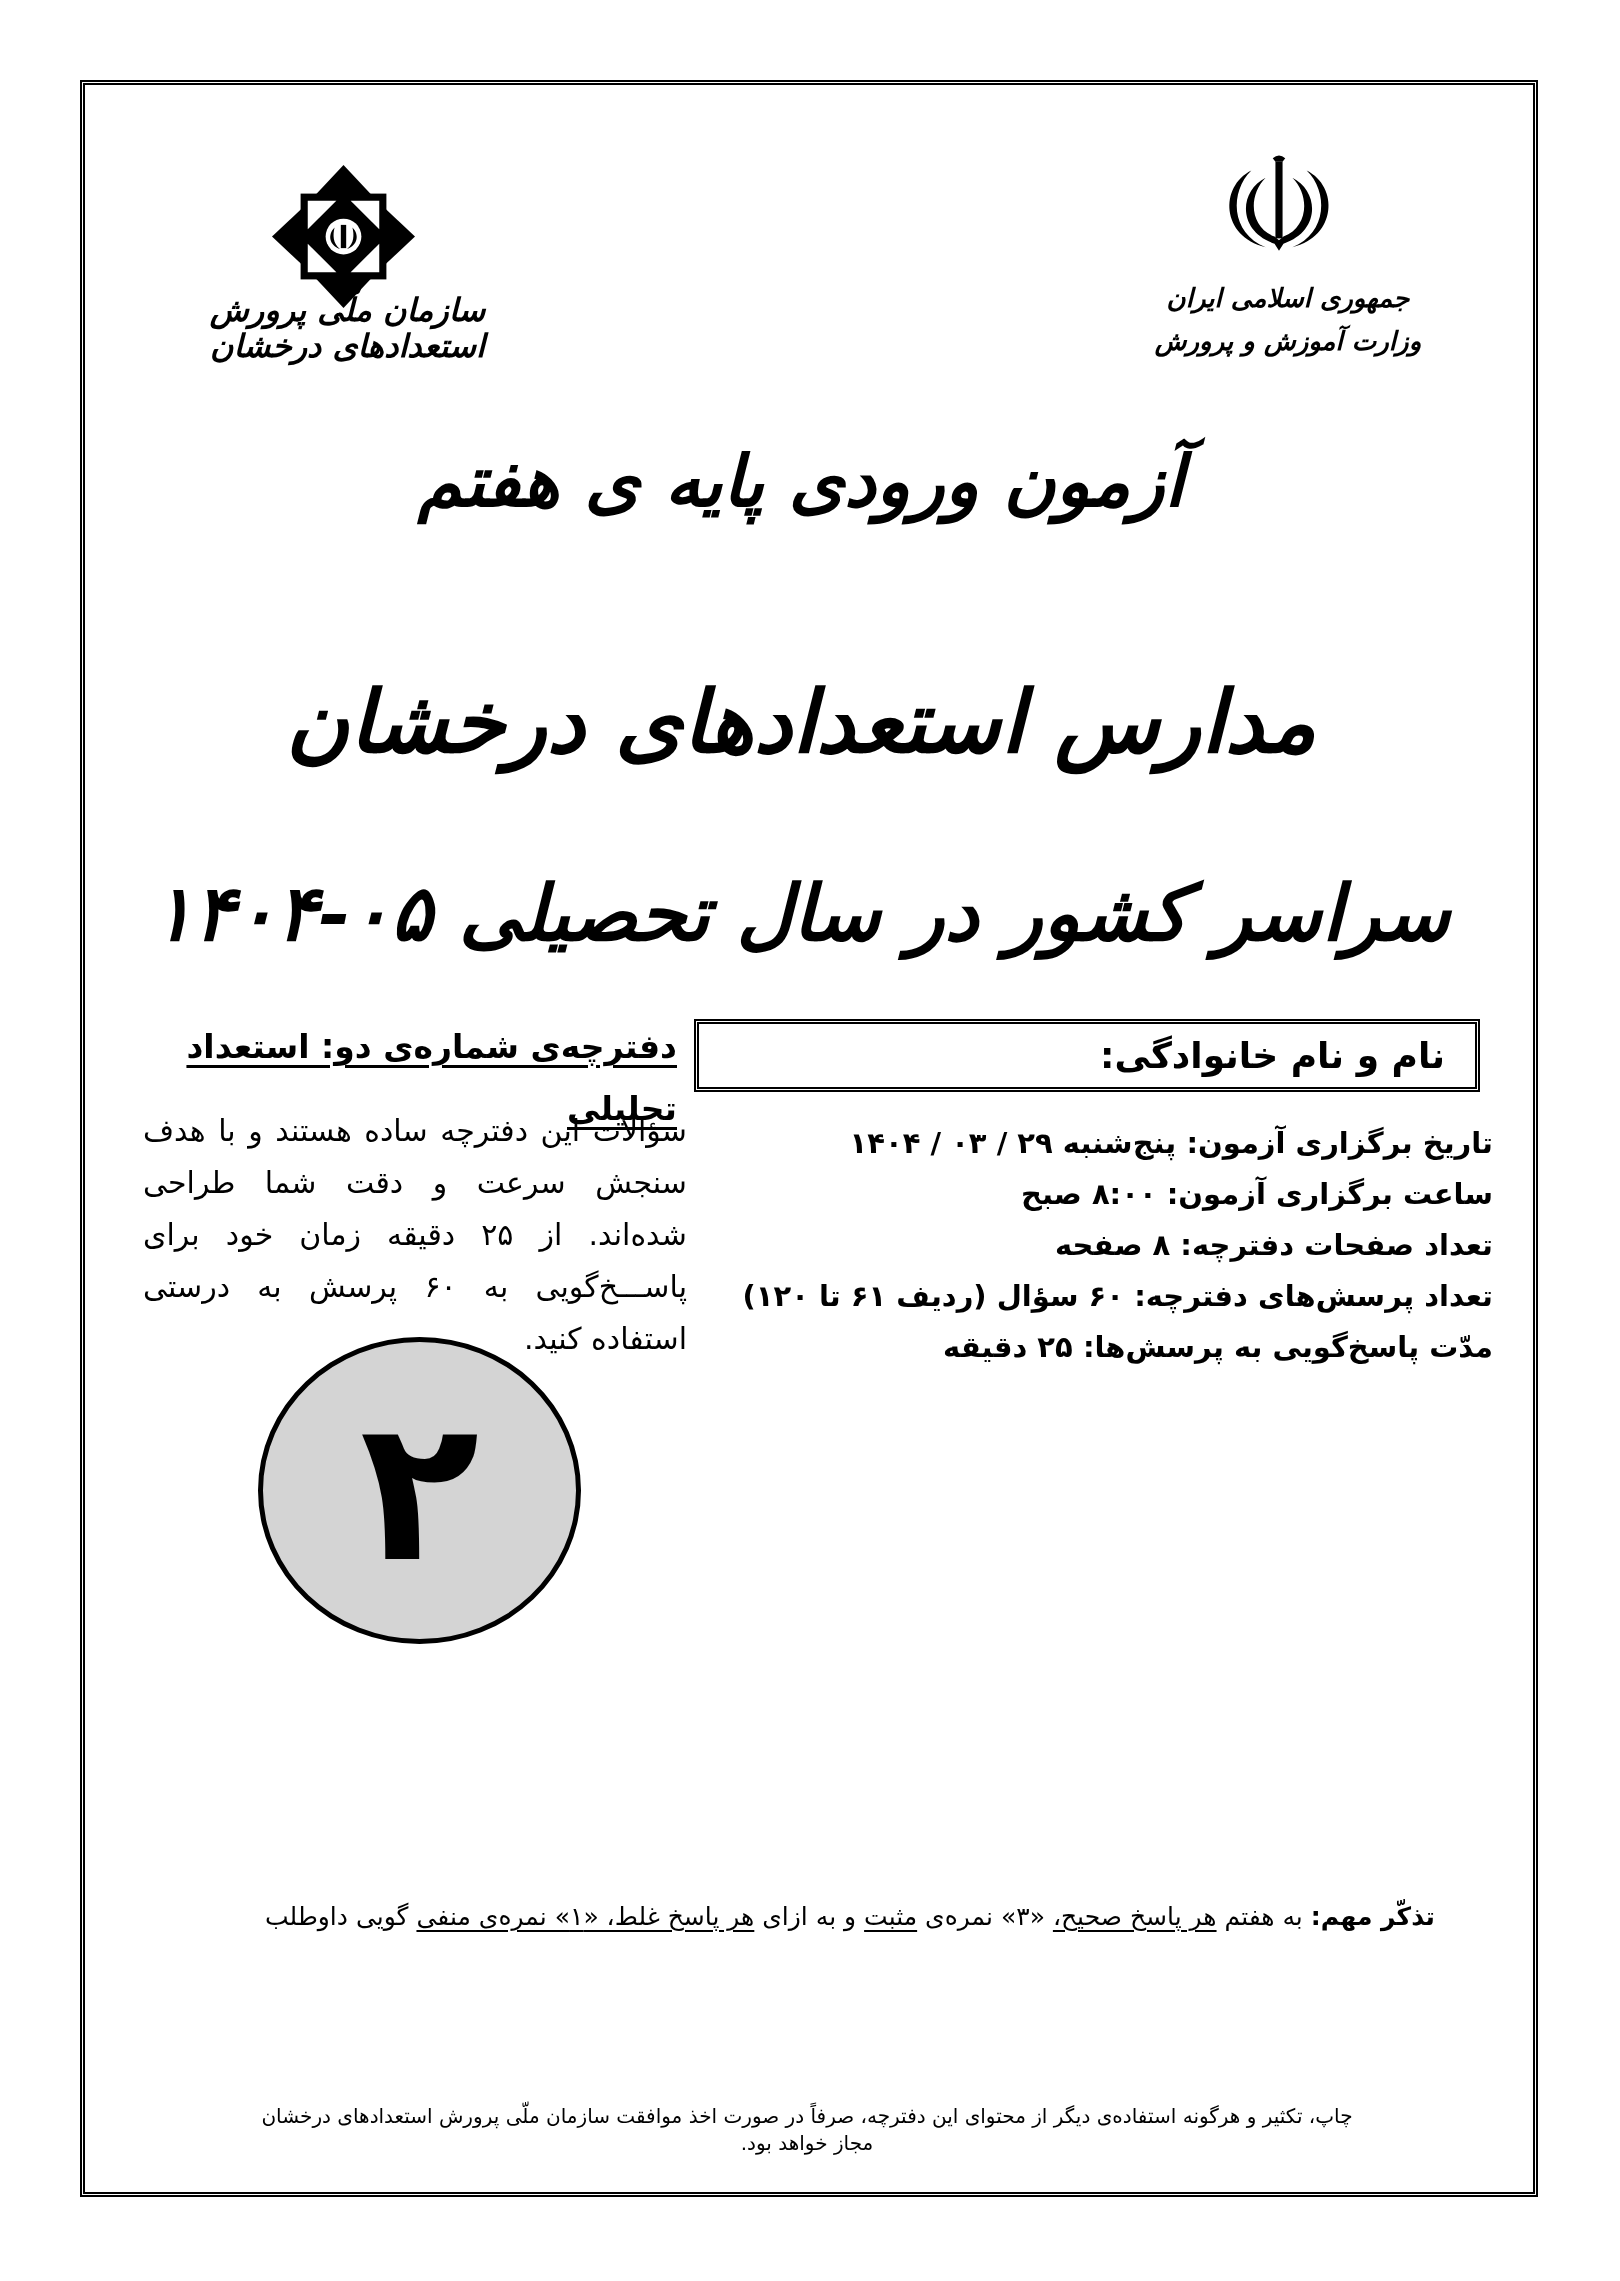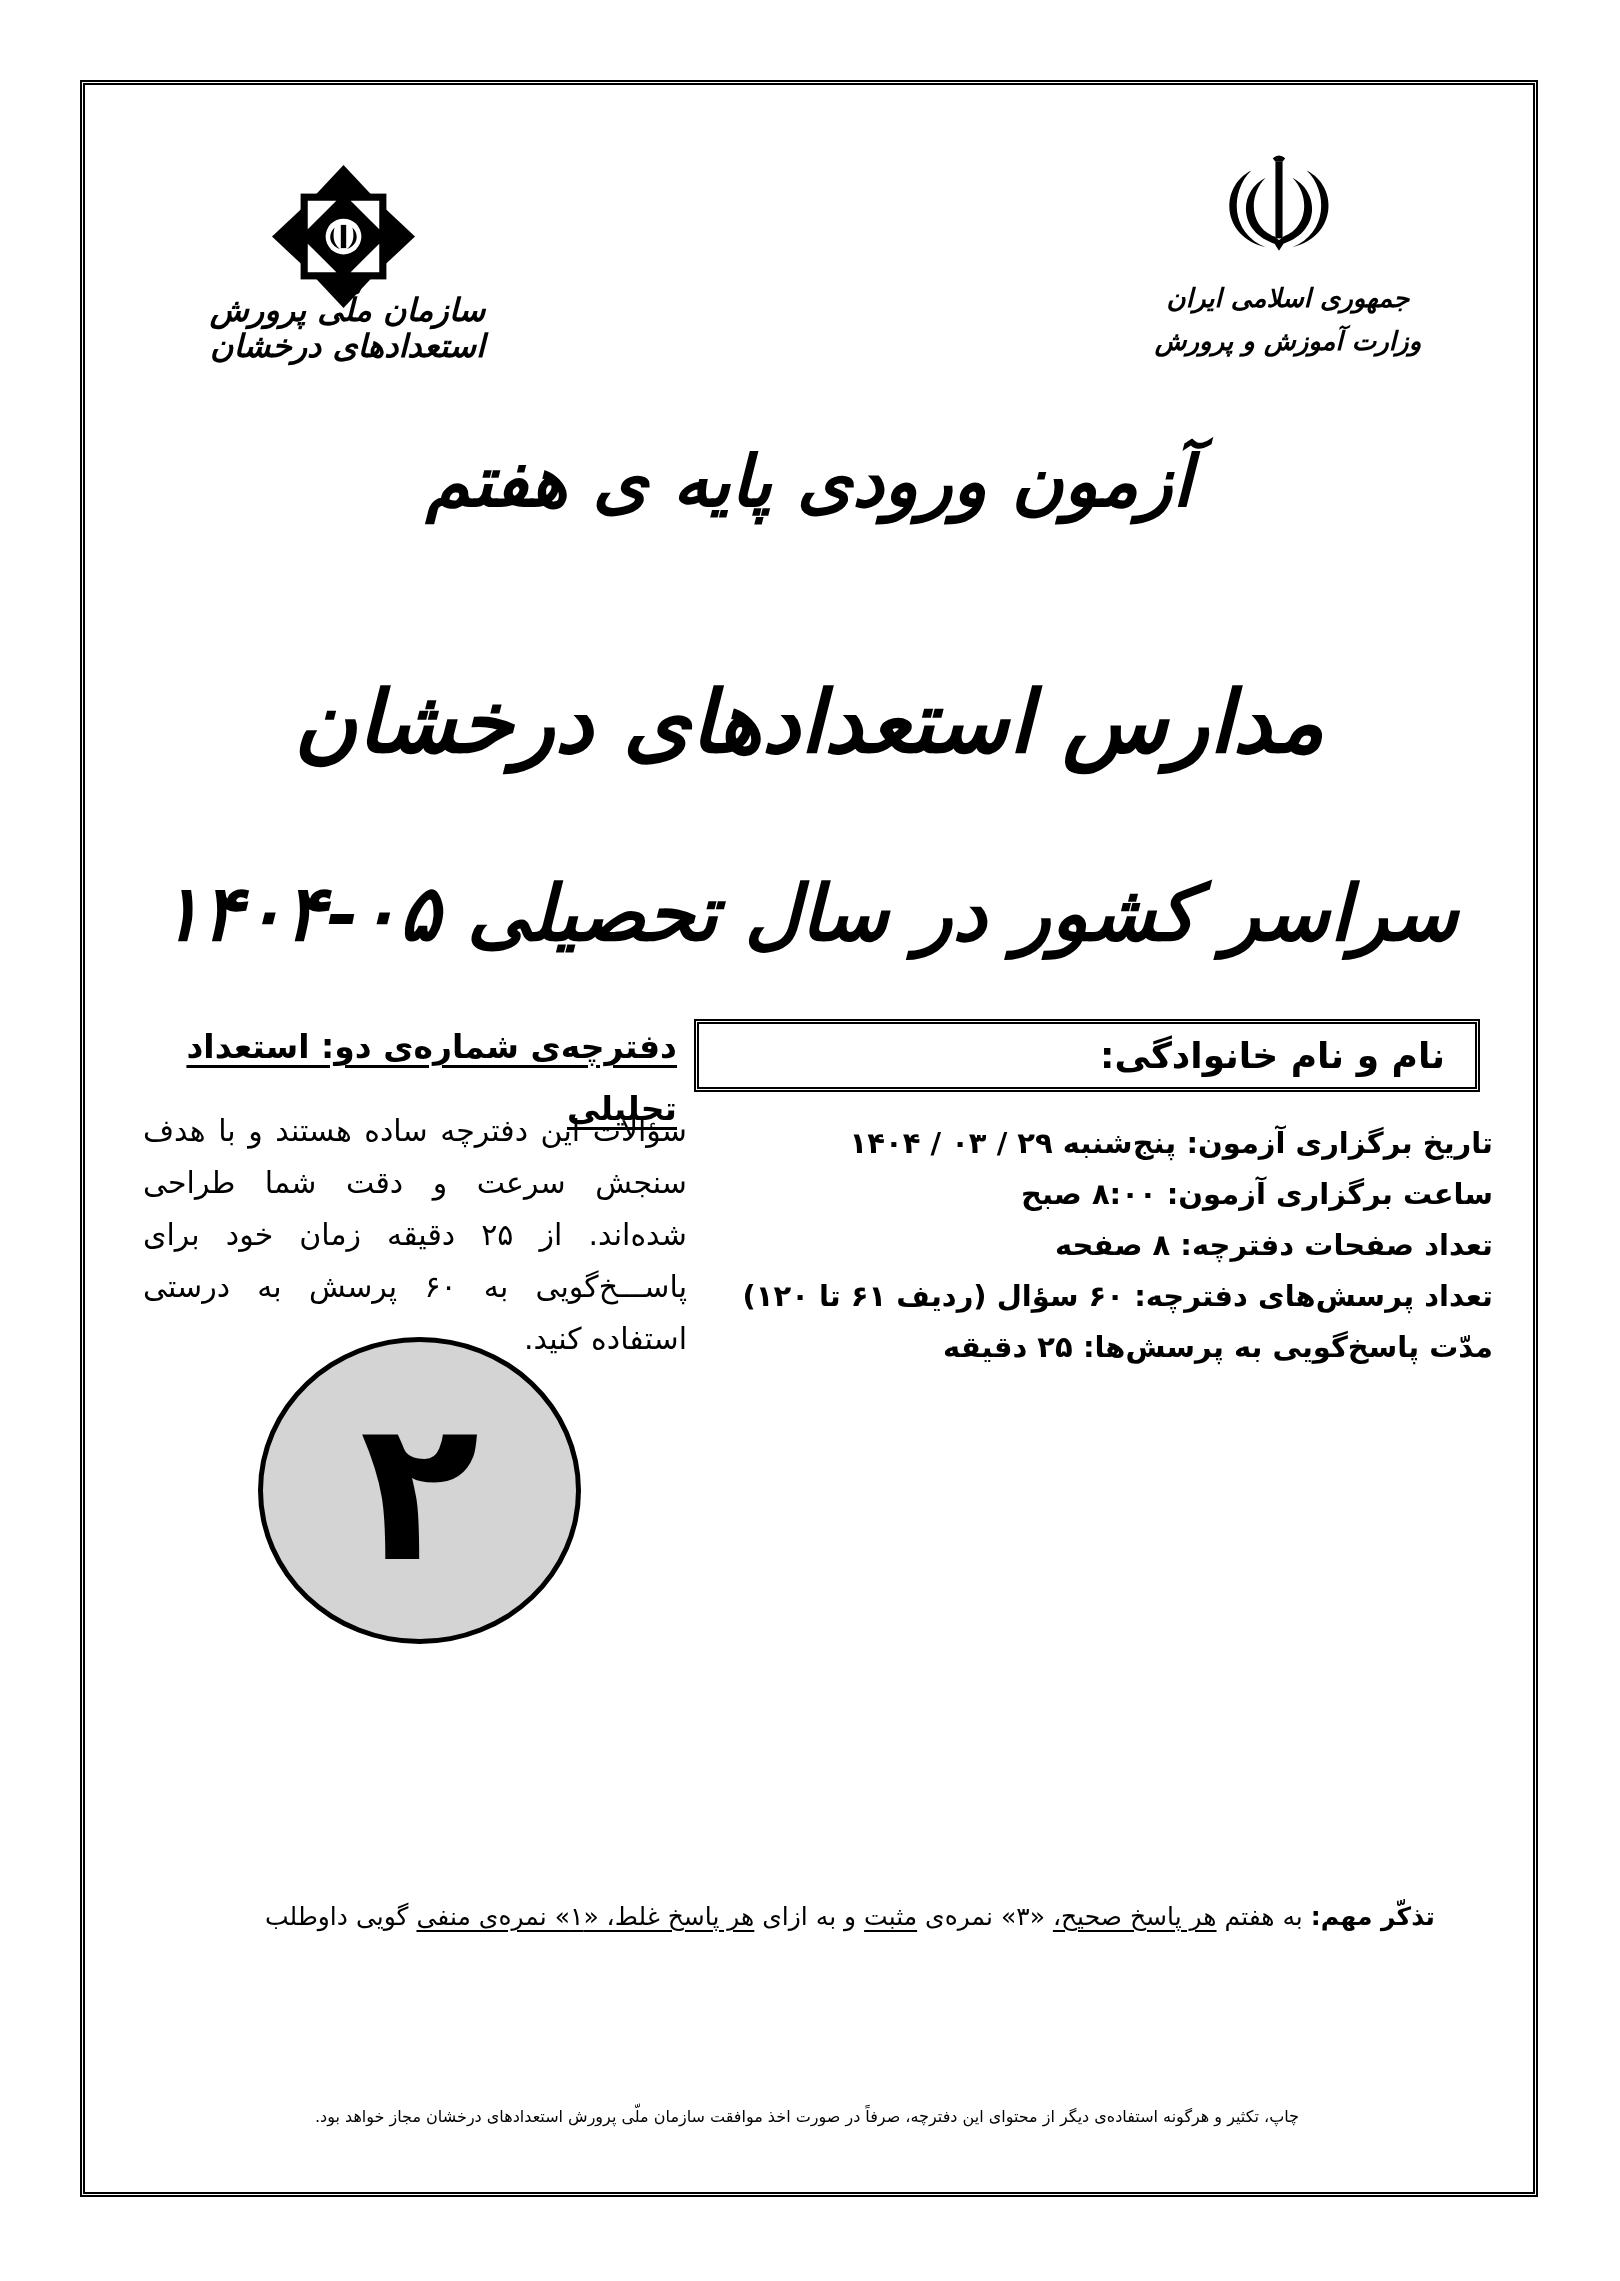--- a/index.html
+++ b/index.html
@@ -47,21 +47,21 @@
       text-align: center;
       font-family: "DejaVu Serif", serif;
       font-style: italic;
       font-weight: bold;
       font-size: 32px;
       line-height: 36px;
     }
 
     
     .title-line {
-      left: 80px; width: 1458px;
+      left: 72px; width: 1458px;
       text-align: center;
       font-family: "DejaVu Serif", serif;
       font-style: italic;
       font-weight: bold;
     }
     .title-1 { top: 428px; font-size: 71px; line-height: 107px; }
     .title-2 { top: 659px; font-size: 86px; line-height: 125px; }
     .title-3 { top: 855px; font-size: 77px; line-height: 116px; }
 
     
@@ -137,21 +137,21 @@
     .notes .line1 { text-align: right; }
     .notes u {
       text-decoration-thickness: 1.8px;
       text-underline-offset: 5.3px;
     }
     .notes b { font-weight: bold; }
 
     .copyright {
       left: 250px; top: 2103px; width: 1114px;
       text-align: center;
-      font-size: 16px;
+      font-size: 20px;
       line-height: 27px;
     }
   </style>
 </head>
 <body>
 
 <div class="page-frame"></div>
 
 <div class="abs emblem-iran">
   <svg width="134" height="107" viewBox="0 0 150 120">

